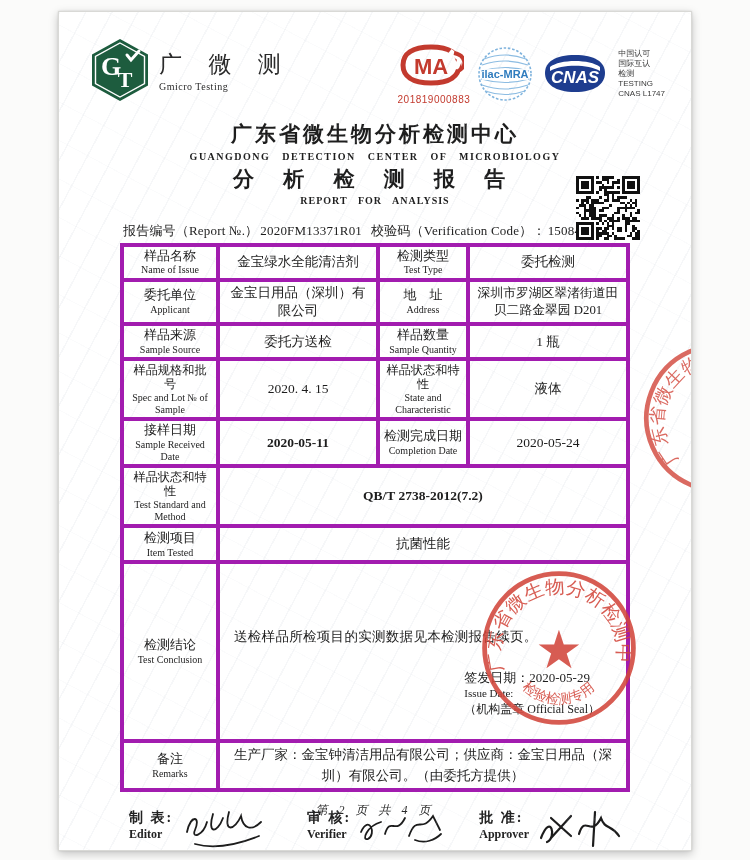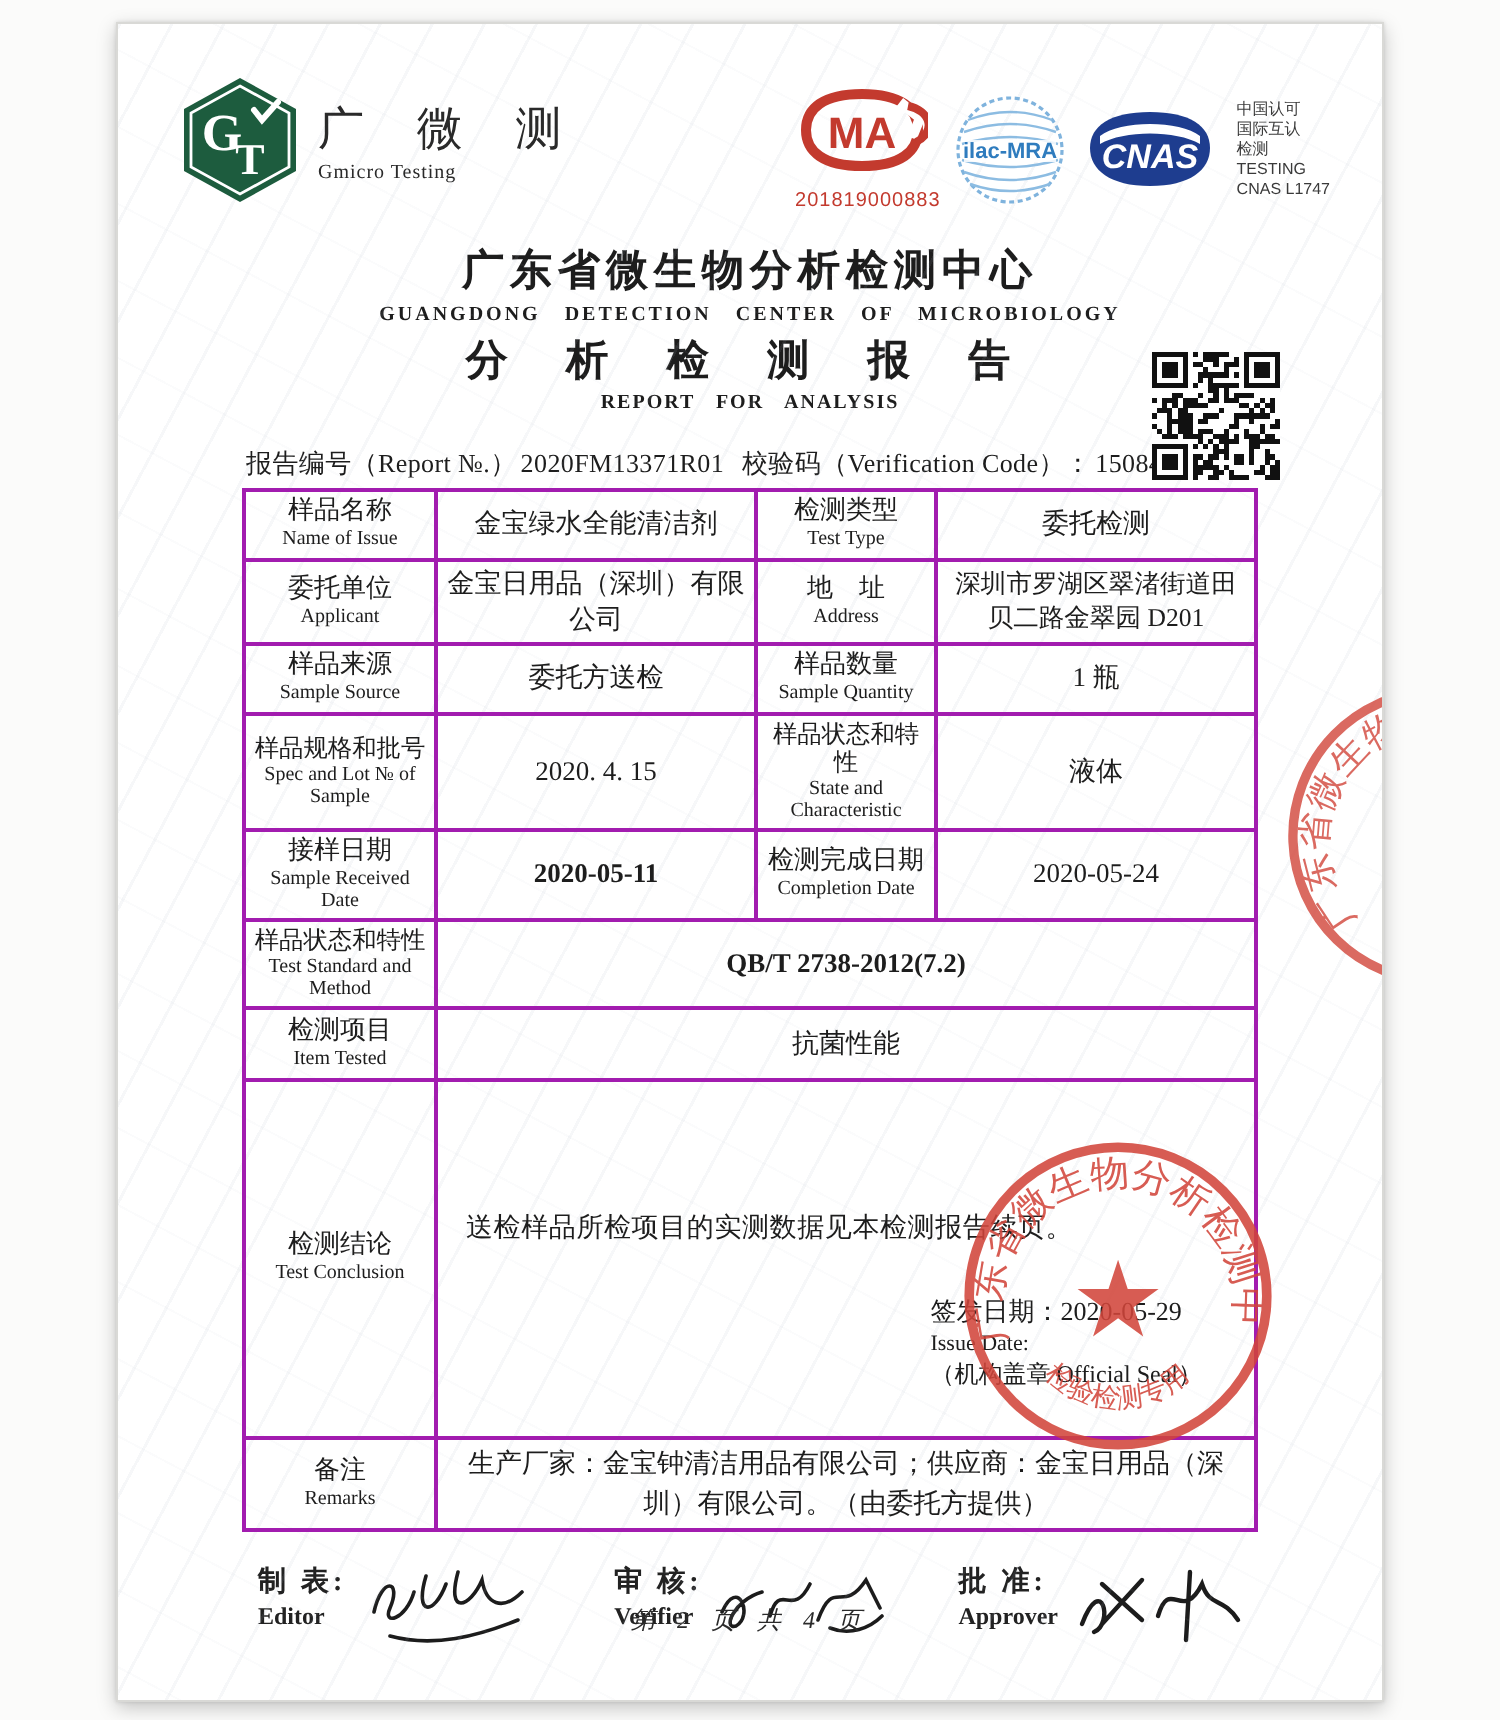--- a/index.html
+++ b/index.html
@@ -41,21 +41,21 @@
   .t-cn  { font-size:21px; font-weight:bold; letter-spacing:3px; color:#1d1d1d; }
   .t-en  { font-size:10px; font-weight:bold; letter-spacing:1.5px; word-spacing:8px; margin-top:4px; color:#1d1d1d; }
   .t-rep { font-size:21px; font-weight:bold; letter-spacing:12px; margin-top:2px; color:#1d1d1d; }
   .t-rep-en { font-size:10px; font-weight:bold; letter-spacing:1px; word-spacing:7px; margin-top:3px; color:#1d1d1d; }
   .qr { position:absolute; right:51px; top:164px; width:64px; height:64px; }
   
   .meta-line { margin:14px 64px 0 64px; font-size:13px; color:#1d1d1d; letter-spacing:.2px; white-space:nowrap; }
   .meta-line span { margin-right:2px; }
   
   table.report { width:506px; margin:3px auto 0 auto; border-collapse:collapse; table-layout:fixed; position:relative; }
-  table.report td { border:2px solid #a21caf; text-align:center; vertical-align:middle; padding:2px 4px; color:#1d1d1d; }
+  table.report td { border:4px solid #a21caf; text-align:center; vertical-align:middle; padding:2px 4px; color:#1d1d1d; }
   td.lab { line-height:1.15; }
   td.lab .lcn { font-size:13px; display:block; }
   td.lab .len { font-size:10px; display:block; margin-top:1px; }
   td.val { font-size:13.5px; }
   .c1 { width:96px; } .c2 { width:160px; } .c3 { width:90px; } .c4 { width:160px; }
   tr.h35 td { height:35px; } tr.h36 td { height:36px; } tr.h37 td { height:37px; }
   tr.h45 td { height:45px;margin-left:35px; }
   td.conc { height:179px; position:relative; text-align:left; vertical-align:top; }
   .conc-text { position:absolute; left:14px; top:64px; font-size:13.5px; letter-spacing:.3px; }
   .issue-block { position:absolute; right:26px; bottom:22px; text-align:left; font-size:13px; line-height:1.35; }

